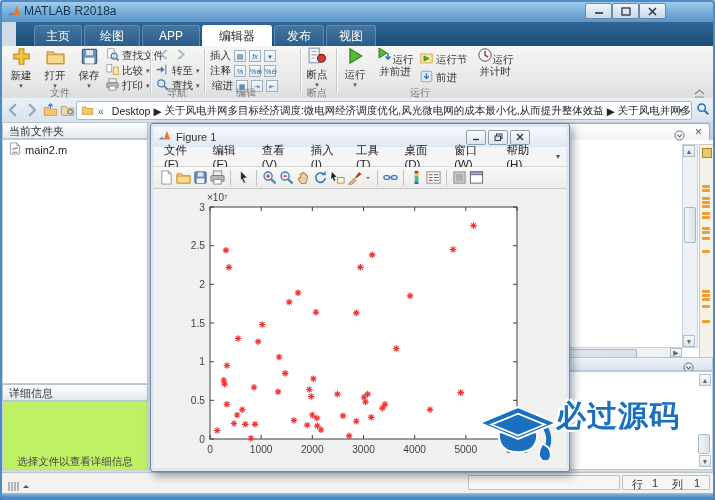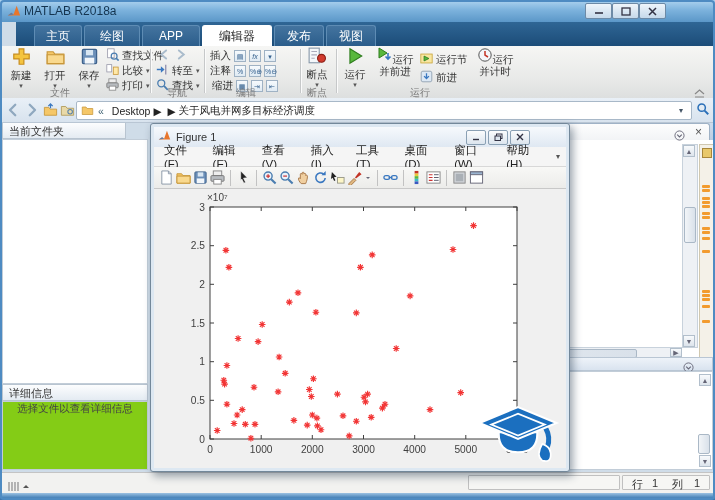--- a/index.html
+++ b/index.html
@@ -46,22 +46,22 @@
     border:1px solid #a8b8c8;border-radius:2px;display:flex;align-items:center;overflow:hidden;white-space:nowrap;}
   .crumbfield span{font-size:10.5px;color:#222;}
   .crumbsep{color:#467;padding:0 3px;font-size:8px;}
   
   .panelhdr{position:absolute;height:17px;background:linear-gradient(#fcfdfe,#e4ebf2);
     border:1px solid #b8c4d0;box-sizing:border-box;font-size:11px;color:#333;line-height:16px;padding-left:6px;}
   .leftlist{position:absolute;left:2px;top:139px;width:146px;height:245px;background:#fff;border:1px solid #c2cdd8;box-sizing:border-box;}
   .colhdr{height:17px;border-bottom:1px solid #d8dee4;display:flex;align-items:center;gap:4px;padding-left:4px;
     font-size:10.5px;color:#444;background:linear-gradient(#fdfdfd,#f0f3f6);}
   .filerow{display:flex;align-items:center;gap:4px;padding:2px 0 2px 6px;font-size:11px;color:#222;}
-  .details{position:absolute;left:2px;top:401px;width:146px;height:69px;background:#84cc16;border:1px solid #c2cdd8;
-    box-sizing:border-box;display:flex;align-items:flex-start;justify-content:center;}
+  .details{position:absolute;left:2px;top:401px;width:146px;height:69px;background:#bef264;border:1px solid #c2cdd8;
+    box-sizing:border-box;display:flex;align-items:flex-end;justify-content:center;}
   .details span{font-size:10.5px;color:#444;}
   
   .editor{position:absolute;left:150px;top:122px;width:563px;height:348px;background:#fff;z-index:1;}
   .edtabbar{position:absolute;left:0;top:0;width:563px;height:18px;background:linear-gradient(#cfdded,#bccde2);}
   .edtab{position:absolute;left:300px;right:3px;top:1px;bottom:0;background:linear-gradient(#fdfdfd,#f2f4f6);
     border:1px solid #9fb2c6;border-bottom:none;border-radius:3px 3px 0 0;}
   .edtab .etlabel{position:absolute;left:116px;top:2px;font-size:11px;color:#333;white-space:nowrap;}
   .vscroll{position:absolute;left:532px;top:22px;width:14px;height:202px;background:#eef1f5;border:1px solid #c8d2dc;}
   .sbtn{position:absolute;width:12px;height:12px;background:linear-gradient(#f8fafc,#dde4ec);border:1px solid #b2bfcc;
     box-sizing:border-box;font-size:7px;color:#667;text-align:center;line-height:11px;}
@@ -337,32 +337,42 @@
         <path d="M1 4h5l1.5 2H15v8H1z" fill="#e8d9a8" stroke="#b09a5a"></path>
         <circle cx="11" cy="10" r="2.6" fill="none" stroke="#5580aa" stroke-width="1.2"></circle>
       </svg></span>
   <div class="crumbfield">
     <span style="margin-left:4px"><svg width="13" height="12" viewBox="0 0 16 16">
           <path d="M1 4h5l1.5 2H15v8H1z" fill="#f5c768" stroke="#c8973a"></path>
         </svg></span>
     <span style="margin-left:4px;color:#467">«</span>
     <span style="margin-left:8px">Desktop</span>
     <span class="crumbsep">▶</span>
+    <span>关于风电并网多目标经济调度:微电网经济调度优化,风光微电网的成本最小化,从而提升整体效益</span>
     <span class="crumbsep">▶</span>
     <span>关于风电并网多目标经济调度</span>
   </div>
   <span class="abs" style="left:679px;top:8px;font-size:8px;color:#456">▾</span>
   <span class="abs" style="left:696px;top:4px"><svg width="14" height="14" viewBox="0 0 16 16">
         <circle cx="6.5" cy="6.5" r="4.2" fill="none" stroke="#2a6fb8" stroke-width="1.7"></circle>
         <path d="M9.8 9.8L14 14" stroke="#2a6fb8" stroke-width="2.2"></path>
       </svg></span>
 </div>
 
-<div class="panelhdr" style="left:2px;top:122px;width:124px"><span>当前文件夹</span></div>
+<div class="panelhdr" style="left:2px;top:122px;width:146px"><span>当前文件夹</span></div>
 <div class="leftlist">
+  <div class="filerow">
+    <span><svg width="12" height="13" viewBox="0 0 12 14">
+          <path d="M1 1h7l3 3v9H1z" fill="#fff" stroke="#8899aa"></path>
+          <path d="M8 1v3h3" fill="none" stroke="#8899aa"></path>
+          <path d="M3 8c1-2 2 1 3-1s2 1 3-1" fill="none" stroke="#d86a28" stroke-width="1.1"></path>
+          <path d="M3 11h6" stroke="#4a7db0" stroke-width="1"></path>
+        </svg></span>
+    <span>main2.m</span>
+  </div>
 </div>
 <div class="panelhdr" style="left:2px;top:384px;width:146px"><span>详细信息</span></div>
 <div class="details">
   <span>选择文件以查看详细信息</span>
 </div>
 
 <div class="editor">
   <div class="edtabbar">
     <div class="edtab">
       <span class="abs" style="right:24px;top:3px"><svg width="11" height="11" viewBox="0 0 12 12">
@@ -610,15 +620,16 @@
 <div class="watermark">
   <span class="abs" style="left:0;top:6px">
     <svg width="84" height="62" viewBox="0 0 100 74">
       <path d="M60 16 C84 22 90 40 85 54" fill="none" stroke="#1b6fbf" stroke-width="6"></path>
       <path d="M79 50 q-8 14 0 20 q11 3 10-9 q-1-8-10-11z" fill="#1b6fbf" stroke="#fff" stroke-width="2"></path>
       <path d="M27 36 q-1 24 23 24 q24 0 23-24z" fill="#1b6fbf" stroke="#fff" stroke-width="2.5"></path>
       <path d="M4 25 L50 6 L96 25 L50 44 Z" fill="#1b6fbf" stroke="#fff" stroke-width="2.5"></path>
       <path d="M18 27 L50 14 L82 27 L50 40 Z" fill="none" stroke="#fff" stroke-width="2"></path>
     </svg>
   </span>
+  <span class="wm-cn">必过源码</span>
 </div>
 
 <div class="frame"></div>
 
 </body></html>

